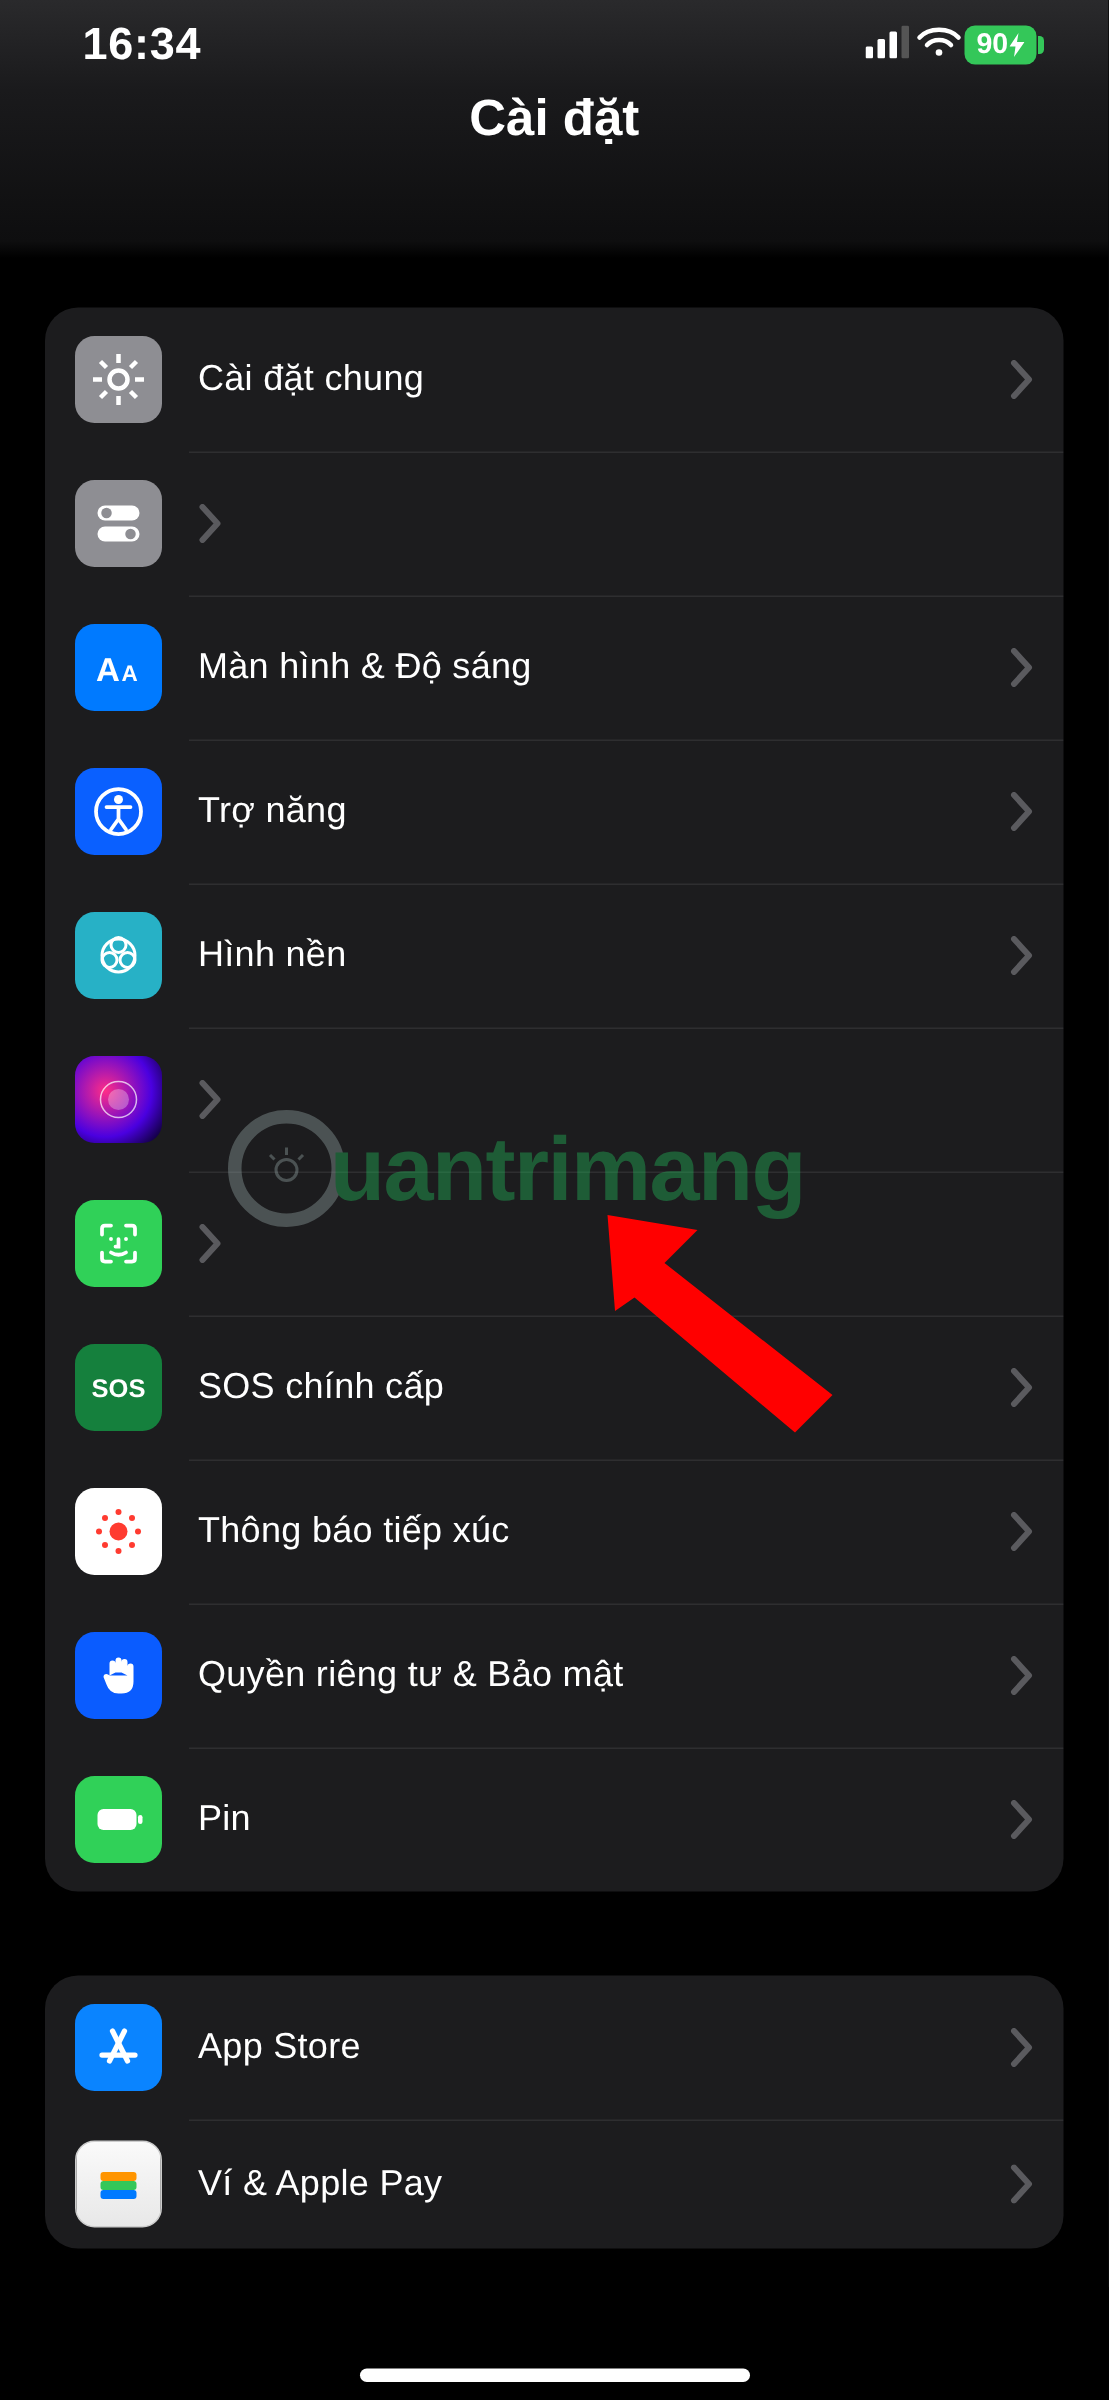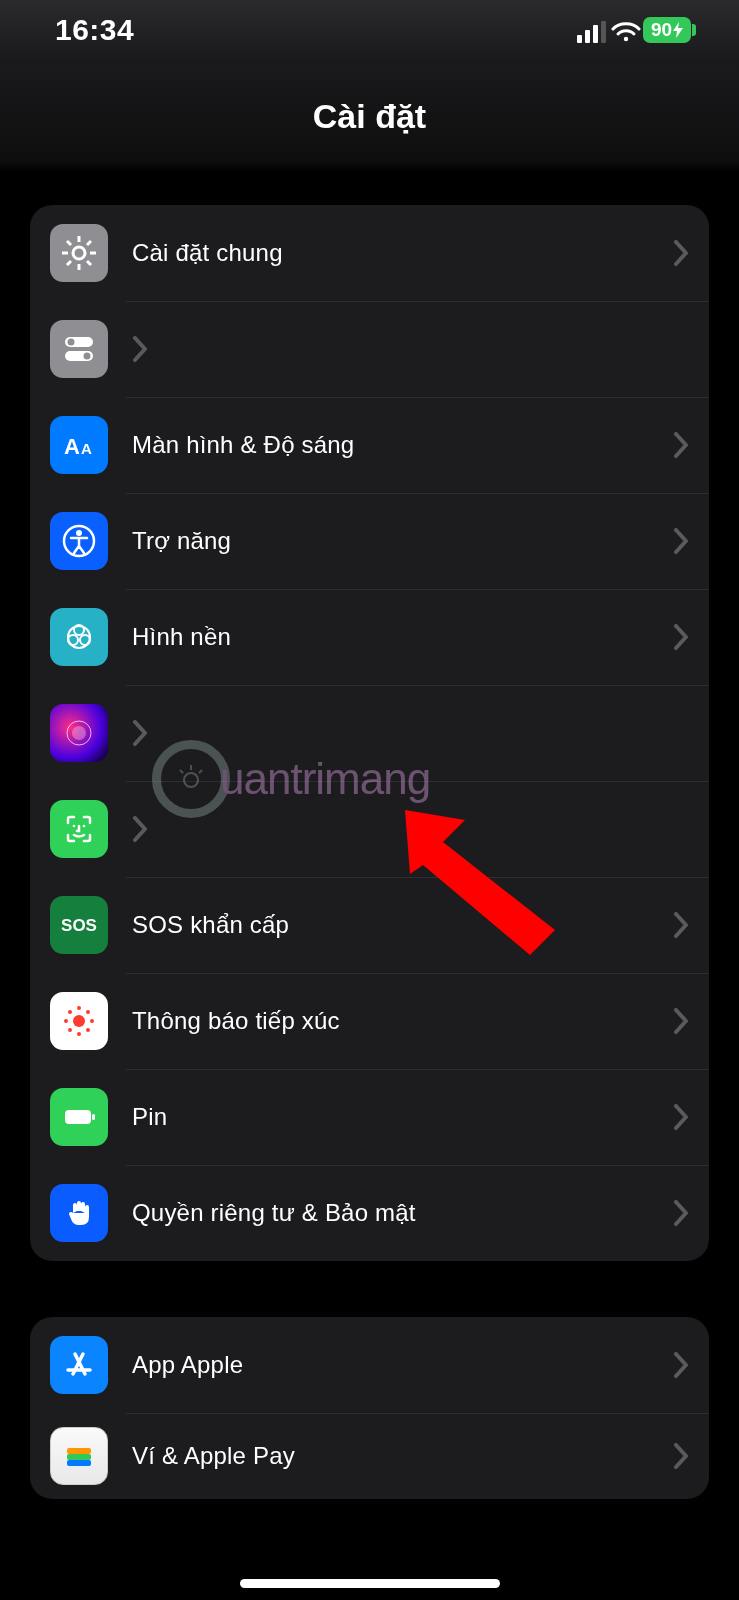--- a/index.html
+++ b/index.html
@@ -22,21 +22,21 @@
     padding: 0 48px 0 55px;
     background: linear-gradient(#2a2a2c, #1a1a1c);
   }
   .time {
     font-size: 30px;
     font-weight: 600;
     letter-spacing: 0.5px;
   }
   .status-right {
     display: flex;
-    align-items: flex-end;
+    align-items: flex-start;
     gap: 2px;
   }
   .cell-icon svg, .wifi-icon svg { display: block; }
   .battery {
     display: flex;
     align-items: center;
     background: #34c759;
     border-radius: 7px;
     padding: 1px 6px 1px 6px;
     height: 26px;
@@ -56,21 +56,20 @@
     height: 12px;
     background: #34c759;
     border-radius: 0 3px 3px 0;
   }
 
   
   .navheader {
     background: linear-gradient(#1a1a1c, #0e0e0f 90%, #000);
     height: 113px;
     display: flex;
-    align-items: center;
     justify-content: center;
     border-bottom: 1px solid #000;
   }
   .navtitle {
     font-size: 34px;
     font-weight: 600;
   }
 
   .spacer-black { height: 32px; background:#000; }
 
@@ -150,23 +149,23 @@
   }
   .wm-circle {
     width: 78px; height: 78px;
     border: 9px solid #9aa;
     border-radius: 50%;
     display:flex;align-items:center;justify-content:center;
     color:#9aa;
     margin-right: -10px;
   }
   .wm-text {
-    font-size: 44px;
-    font-weight: 400;
-    color: #f0abfc;
+    font-size: 60px;
+    font-weight: 700;
+    color: #22c55e;
     letter-spacing: -1px;
   }
 
   
   .arrow {
     position: absolute;
     left: 395px; top: 800px;
     z-index: 60;
     pointer-events: none;
   }
@@ -353,21 +352,21 @@
         </svg>
       </span>
   </div>
 
   <div class="row">
     <div class="icon-box bg-red">
       <svg width="44" height="40" viewBox="0 0 44 40">
           <text x="22" y="26" font-size="17" font-weight="800" fill="#fff" font-family="Arial" text-anchor="middle">SOS</text>
         </svg>
     </div>
-    <div class="row-label">SOS khẩn cấp</div>
+    <div class="row-label">SOS chính cấp</div>
     <span class="chevron">
         <svg width="16" height="26" viewBox="0 0 16 26">
           <path d="M3 2 L13 13 L3 24" fill="none" stroke="#5a5a5e" stroke-width="4" stroke-linecap="round" stroke-linejoin="round"></path>
         </svg>
       </span>
   </div>
 
   <div class="row">
     <div class="icon-box bg-white">
       <svg width="40" height="40" viewBox="0 0 40 40">
@@ -386,63 +385,63 @@
     </div>
     <div class="row-label">Thông báo tiếp xúc</div>
     <span class="chevron">
         <svg width="16" height="26" viewBox="0 0 16 26">
           <path d="M3 2 L13 13 L3 24" fill="none" stroke="#5a5a5e" stroke-width="4" stroke-linecap="round" stroke-linejoin="round"></path>
         </svg>
       </span>
   </div>
 
   <div class="row">
+    <div class="icon-box bg-bluehand">
+      <svg width="40" height="40" viewBox="0 0 40 40">
+          <path d="M14 20 V12 Q14 10 16 10 Q18 10 18 12 V18 M18 18 V10 Q18 8 20 8 Q22 8 22 10 V18 M22 18 V11 Q22 9 24 9 Q26 9 26 11 V20 M26 20 V14 Q26 12 28 12 Q30 12 30 14 V24 Q30 32 22 32 H20 Q14 32 12 26 L10 21 Q10 19 12 19 Q13 19 14 20 Z" fill="#fff"></path>
+        </svg>
+    </div>
+    <div class="row-label">Quyền riêng tư &amp; Bảo mật</div>
+    <span class="chevron">
+        <svg width="16" height="26" viewBox="0 0 16 26">
+          <path d="M3 2 L13 13 L3 24" fill="none" stroke="#5a5a5e" stroke-width="4" stroke-linecap="round" stroke-linejoin="round"></path>
+        </svg>
+      </span>
+  </div>
+
+  <div class="row">
     <div class="icon-box bg-green">
       <svg width="42" height="40" viewBox="0 0 42 40">
           <rect x="7" y="13" width="26" height="14" rx="4" fill="#fff"></rect>
           <rect x="34" y="17" width="3" height="6" rx="1.5" fill="#fff"></rect>
         </svg>
     </div>
     <div class="row-label">Pin</div>
     <span class="chevron">
         <svg width="16" height="26" viewBox="0 0 16 26">
           <path d="M3 2 L13 13 L3 24" fill="none" stroke="#5a5a5e" stroke-width="4" stroke-linecap="round" stroke-linejoin="round"></path>
         </svg>
       </span>
   </div>
 
-  <div class="row">
-    <div class="icon-box bg-bluehand">
-      <svg width="40" height="40" viewBox="0 0 40 40">
-          <path d="M14 20 V12 Q14 10 16 10 Q18 10 18 12 V18 M18 18 V10 Q18 8 20 8 Q22 8 22 10 V18 M22 18 V11 Q22 9 24 9 Q26 9 26 11 V20 M26 20 V14 Q26 12 28 12 Q30 12 30 14 V24 Q30 32 22 32 H20 Q14 32 12 26 L10 21 Q10 19 12 19 Q13 19 14 20 Z" fill="#fff"></path>
-        </svg>
-    </div>
-    <div class="row-label">Quyền riêng tư &amp; Bảo mật</div>
-    <span class="chevron">
-        <svg width="16" height="26" viewBox="0 0 16 26">
-          <path d="M3 2 L13 13 L3 24" fill="none" stroke="#5a5a5e" stroke-width="4" stroke-linecap="round" stroke-linejoin="round"></path>
-        </svg>
-      </span>
-  </div>
-
 </div>
 
 <div class="section">
 
   <div class="row">
     <div class="icon-box bg-appstore">
       <svg width="40" height="40" viewBox="0 0 40 40">
           <g stroke="#fff" stroke-width="3.5" stroke-linecap="round" fill="none">
             <line x1="16" y1="9" x2="26" y2="29"></line>
             <line x1="24" y1="9" x2="14" y2="29"></line>
             <line x1="9" y1="25" x2="31" y2="25"></line>
           </g>
         </svg>
     </div>
-    <div class="row-label">App Apple</div>
+    <div class="row-label">App Store</div>
     <span class="chevron">
         <svg width="16" height="26" viewBox="0 0 16 26">
           <path d="M3 2 L13 13 L3 24" fill="none" stroke="#5a5a5e" stroke-width="4" stroke-linecap="round" stroke-linejoin="round"></path>
         </svg>
       </span>
   </div>
 
   <div class="row" style="min-height:70px">
     <div class="icon-box bg-wallet" style="border:1px solid #ccc">
       <svg width="40" height="40" viewBox="0 0 40 40">

